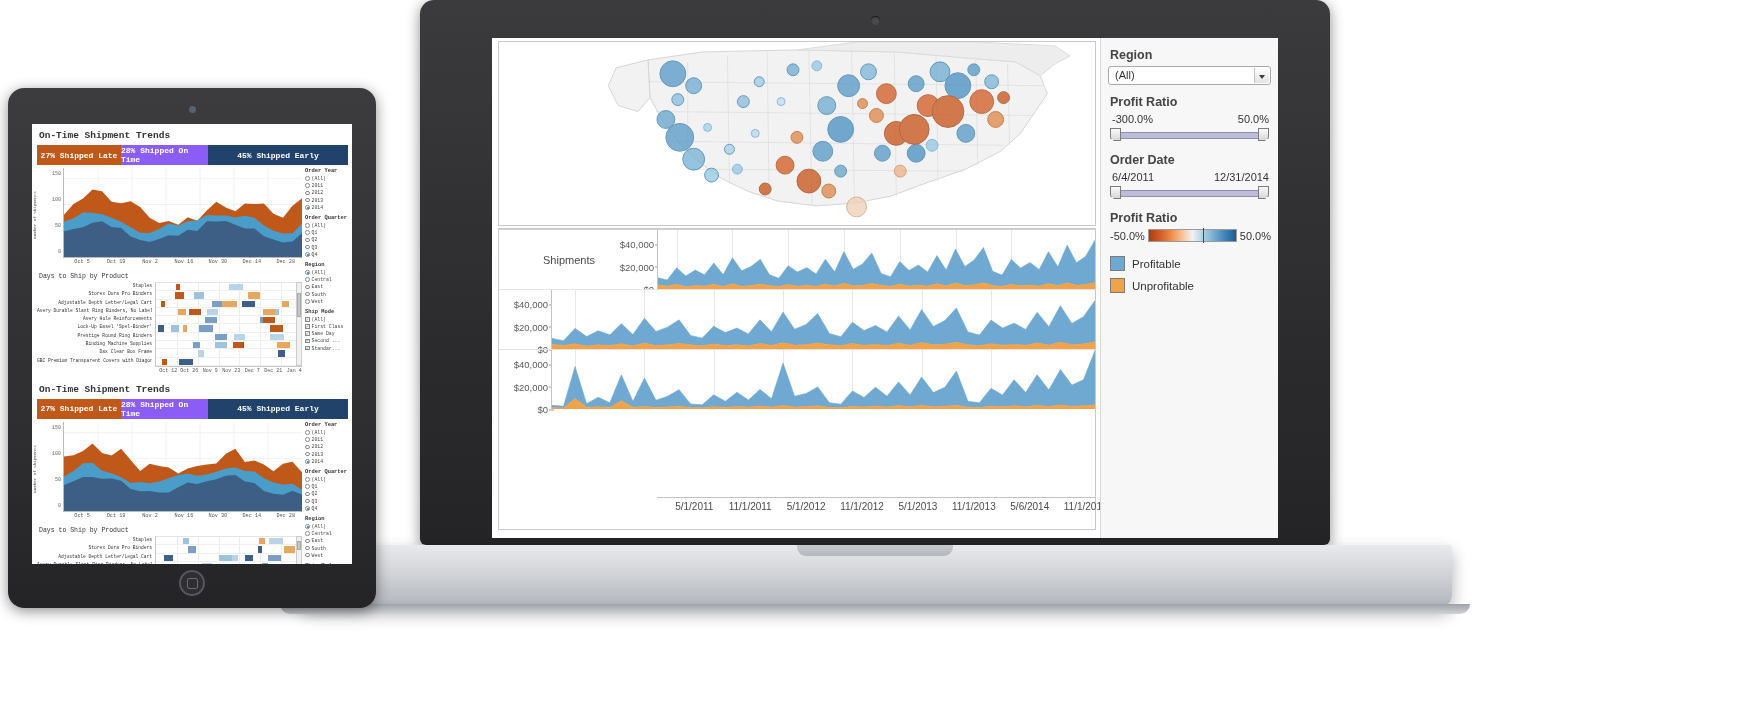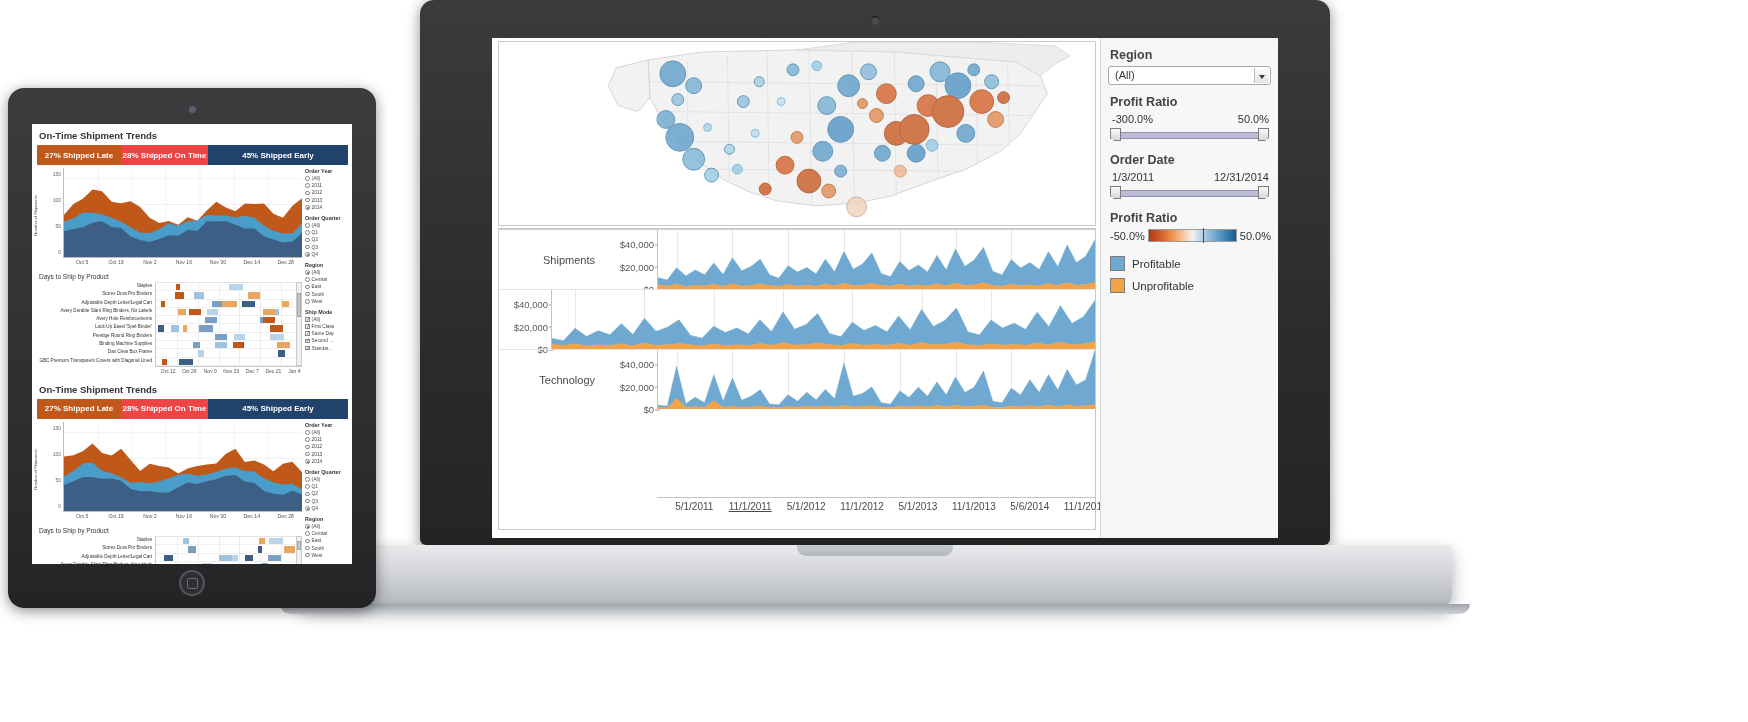--- a/index.html
+++ b/index.html
@@ -27,21 +27,21 @@
     background:linear-gradient(180deg,#e9eaec 0%,#d2d4d8 45%,#b9bcc2 88%, #a7aab0 100%);
     border-radius:3px 3px 12px 12px;
     box-shadow:0 7px 16px rgba(0,0,0,.32);
   }
   .laptop-notch { position:absolute; left:50%; margin-left:-78px; top:0px; width:156px; height:11px;
      background:linear-gradient(180deg,#c6c9ce,#b4b7bd); border-radius:0 0 9px 9px;}
   .laptop-foot { position:absolute; left:-140px; top:604px; width:1190px; height:10px;
      background:linear-gradient(180deg,#9fa2a8,#cfd2d6); border-radius:0 0 16px 16px; }
 
   
-  .tablet { position:absolute; left:8px; top:88px; width:368px; height:520px; }
+  .tablet { position:absolute; left:8px; top:88px; width:368px; height:520px;font-family:Liberation Mono, monospace; }
   .tablet-shell {
     position:absolute; left:0; top:0; width:368px; height:520px;
     background:linear-gradient(180deg,#3c3c3e 0%,#2d2d2f 70%,#242426 100%);
     border-radius:16px;
     box-shadow:0 3px 14px rgba(0,0,0,.45);
   }
   .tablet-cam { position:absolute; left:50%; top:18px; width:7px; height:7px; margin-left:-3px;
      border-radius:50%; background:#5a6270; }
   .tablet-home { position:absolute; left:50%; top:482px; margin-left:-13px; width:26px; height:26px;
      border-radius:50%; border:2px solid #55575c; background:#2f2f31; }
@@ -103,21 +103,21 @@
   .legend-item { display:flex; align-items:center; gap:7px; margin:0 0 7px 2px; font-size:11.5px; color:#333;}
   .swatch { width:15px; height:15px; border:1px solid #7b7b7b; }
 
   
   .tdash { width:320px; background:#fff; }
   .tpanel { position:relative; padding:6px 4px 2px 5px; }
   .tpanel-title { font-size:9.5px; font-weight:bold; color:#333; margin:0 0 4px 2px; }
   .kpi { display:flex; height:20px; font-size:8px; color:#fff; font-weight:bold; margin:0 0 3px 0;}
   .kpi div { display:flex; align-items:center; justify-content:center; }
   .kpi .late { background:#c0581a; flex:0 0 27%; }
-  .kpi .ontime { background:#ef4444; flex:0 0 28%; }
+  .kpi .ontime { background:#8b5cf6; flex:0 0 28%; }
   .kpi .early { background:#21436b; flex:1; }
 
   .tbody { display:flex; }
   .tleft { flex:1; position:relative; }
   .tright { width:46px; flex:none; padding-left:3px; }
 
   .area-chart { position:relative; height:90px; display:flex; }
   .area-axis { width:26px; position:relative; }
   .area-axis .t { position:absolute; right:2px; font-size:5px; color:#666; transform:translateY(-50%);}
   .area-ylabel { position:absolute; left:-2px; top:50%; font-size:4.2px; color:#555; transform:rotate(-90deg) translateX(-50%); transform-origin:left center; white-space:nowrap;}
@@ -277,21 +277,20 @@
                       <div class="vgrid" style="left: 55.3191%;"></div>
                       <div class="vgrid" style="left: 68.0851%;"></div>
                       <div class="vgrid" style="left: 80.8511%;"></div>
                       <svg viewBox="0 0 400 100" preserveAspectRatio="none">
                         <path d="M0.0 82.0 L8.5 86.0 L17.0 65.0 L25.5 79.0 L34.0 69.0 L42.6 76.0 L51.1 57.0 L59.6 75.6 L68.1 48.0 L76.6 70.2 L85.1 63.0 L93.6 50.6 L102.1 77.0 L110.6 81.6 L119.1 61.4 L127.7 72.2 L136.2 64.6 L144.7 74.4 L153.2 50.6 L161.7 70.8 L170.2 37.4 L178.7 66.4 L187.2 58.6 L195.7 39.8 L204.3 73.6 L212.8 79.2 L221.3 54.6 L229.8 68.8 L238.3 60.2 L246.8 71.0 L255.3 44.2 L263.8 67.6 L272.3 33.0 L280.9 62.0 L289.4 51.8 L297.9 30.6 L306.4 71.0 L314.9 76.4 L323.4 51.0 L331.9 64.6 L340.4 56.2 L348.9 66.8 L357.4 37.8 L366.0 62.2 L374.5 26.6 L383.0 56.6 L391.5 45.4 L400.0 17.8 L400.0 87.8 L391.5 91.4 L383.0 92.6 L374.5 88.6 L366.0 93.2 L357.4 89.8 L348.9 93.8 L340.4 92.2 L331.9 93.6 L323.4 91.0 L314.9 94.4 L306.4 93.0 L297.9 88.6 L289.4 91.8 L280.9 93.0 L272.3 89.0 L263.8 93.6 L255.3 90.2 L246.8 94.0 L238.3 92.2 L229.8 93.8 L221.3 90.6 L212.8 94.2 L204.3 92.6 L195.7 89.8 L187.2 92.6 L178.7 93.4 L170.2 89.4 L161.7 93.8 L153.2 90.6 L144.7 94.4 L136.2 92.6 L127.7 94.2 L119.1 91.4 L110.6 94.6 L102.1 93.0 L93.6 90.6 L85.1 93.0 L76.6 94.2 L68.1 90.0 L59.6 94.6 L51.1 91.0 L42.6 94.0 L34.0 93.0 L25.5 95.0 L17.0 91.0 L8.5 94.0 L0.0 92.0 Z" fill="#6fa8d0" stroke="#6fa8d0" stroke-width="0.6"></path>
                         <path d="M0.0 92.0 L8.5 94.0 L17.0 91.0 L25.5 95.0 L34.0 93.0 L42.6 94.0 L51.1 91.0 L59.6 94.6 L68.1 90.0 L76.6 94.2 L85.1 93.0 L93.6 90.6 L102.1 93.0 L110.6 94.6 L119.1 91.4 L127.7 94.2 L136.2 92.6 L144.7 94.4 L153.2 90.6 L161.7 93.8 L170.2 89.4 L178.7 93.4 L187.2 92.6 L195.7 89.8 L204.3 92.6 L212.8 94.2 L221.3 90.6 L229.8 93.8 L238.3 92.2 L246.8 94.0 L255.3 90.2 L263.8 93.6 L272.3 89.0 L280.9 93.0 L289.4 91.8 L297.9 88.6 L306.4 93.0 L314.9 94.4 L323.4 91.0 L331.9 93.6 L340.4 92.2 L348.9 93.8 L357.4 89.8 L366.0 93.2 L374.5 88.6 L383.0 92.6 L391.5 91.4 L400.0 87.8 L400 100 L0 100 Z" fill="#f2a34a" stroke="#f2a34a" stroke-width="0.6"></path>
                       </svg>
                     </div>
                   </div>
                   <div class="cat-row">
-                    <div class="cat-label">Technology</div>
                     <div class="cat-axis">
                       <div class="tick" style="top: 59px;">$0</div>
                       <div class="tick" style="top: 36.6px;">$20,000</div>
                       <div class="tick" style="top: 14.2px;">$40,000</div>
                     </div>
                     <div class="plot">
                       <div class="vgrid" style="left: 4.25532%;"></div>
                       <div class="vgrid" style="left: 17.0213%;"></div>
                       <div class="vgrid" style="left: 29.7872%;"></div>
                       <div class="vgrid" style="left: 42.5532%;"></div>
@@ -300,21 +299,21 @@
                       <div class="vgrid" style="left: 80.8511%;"></div>
                       <svg viewBox="0 0 400 100" preserveAspectRatio="none">
                         <path d="M0.0 93.6 L8.5 95.2 L17.0 28.0 L25.5 91.2 L34.0 80.0 L42.6 89.4 L51.1 42.0 L59.6 87.0 L68.1 47.6 L76.6 85.2 L85.1 78.4 L93.6 67.2 L102.1 91.4 L110.6 93.0 L119.1 76.0 L127.7 87.0 L136.2 71.6 L144.7 84.8 L153.2 66.8 L161.7 82.6 L170.2 22.0 L178.7 78.4 L187.2 73.8 L195.7 62.6 L204.3 89.2 L212.8 91.8 L221.3 69.4 L229.8 80.6 L238.3 63.0 L246.8 78.4 L255.3 54.2 L263.8 76.2 L272.3 45.6 L280.9 72.0 L289.4 63.2 L297.9 35.6 L306.4 87.0 L314.9 89.6 L323.4 65.0 L331.9 76.2 L340.4 50.4 L348.9 72.0 L357.4 41.8 L366.0 67.8 L374.5 33.2 L383.0 59.4 L391.5 50.6 L400.0 0.8 L400.0 92.8 L391.5 94.6 L383.0 95.4 L374.5 93.2 L366.0 95.8 L357.4 93.8 L348.9 96.0 L340.4 94.4 L331.9 96.2 L323.4 95.0 L314.9 97.6 L306.4 97.0 L297.9 93.6 L289.4 95.2 L280.9 96.0 L272.3 93.6 L263.8 96.2 L255.3 94.2 L246.8 96.4 L238.3 95.0 L229.8 96.6 L221.3 95.4 L212.8 97.8 L204.3 97.2 L195.7 94.6 L187.2 95.8 L178.7 96.4 L170.2 94.0 L161.7 96.6 L153.2 94.8 L144.7 96.8 L136.2 95.6 L127.7 97.0 L119.1 96.0 L110.6 98.0 L102.1 97.4 L93.6 95.2 L85.1 96.4 L76.6 97.2 L68.1 95.6 L59.6 97.0 L51.1 86.0 L42.6 97.4 L34.0 96.0 L25.5 97.2 L17.0 82.0 L8.5 98.2 L0.0 97.6 Z" fill="#6fa8d0" stroke="#6fa8d0" stroke-width="0.6"></path>
                         <path d="M0.0 97.6 L8.5 98.2 L17.0 82.0 L25.5 97.2 L34.0 96.0 L42.6 97.4 L51.1 86.0 L59.6 97.0 L68.1 95.6 L76.6 97.2 L85.1 96.4 L93.6 95.2 L102.1 97.4 L110.6 98.0 L119.1 96.0 L127.7 97.0 L136.2 95.6 L144.7 96.8 L153.2 94.8 L161.7 96.6 L170.2 94.0 L178.7 96.4 L187.2 95.8 L195.7 94.6 L204.3 97.2 L212.8 97.8 L221.3 95.4 L229.8 96.6 L238.3 95.0 L246.8 96.4 L255.3 94.2 L263.8 96.2 L272.3 93.6 L280.9 96.0 L289.4 95.2 L297.9 93.6 L306.4 97.0 L314.9 97.6 L323.4 95.0 L331.9 96.2 L340.4 94.4 L348.9 96.0 L357.4 93.8 L366.0 95.8 L374.5 93.2 L383.0 95.4 L391.5 94.6 L400.0 92.8 L400 100 L0 100 Z" fill="#f2a34a" stroke="#f2a34a" stroke-width="0.6"></path>
                       </svg>
                     </div>
                   </div>
                 </div>
               <div class="xaxis" id="x-axis">
                   <span class="xlab" style="left: 8.51064%;">5/1/2011</span>
-                  <span class="xlab" style="left: 21.2766%; text-decoration: underline;">11/1/2011</span>
+                  <span class="xlab" style="left: 21.2766%;">11/1/2011</span>
                   <span class="xlab" style="left: 34.0426%;">5/1/2012</span>
                   <span class="xlab" style="left: 46.8085%;">11/1/2012</span>
                   <span class="xlab" style="left: 59.5745%;">5/1/2013</span>
                   <span class="xlab" style="left: 72.3404%;">11/1/2013</span>
                   <span class="xlab" style="left: 85.1064%;">5/6/2014</span>
                   <span class="xlab" style="left: 97.8723%;">11/1/2014</span>
                 </div>
             </div>
           </div>
 
@@ -332,21 +331,21 @@
               <span>50.0%</span>
             </div>
             <div class="slider">
               <div class="slider-track"></div>
               <div class="handle left"></div>
               <div class="handle right"></div>
             </div>
 
             <div class="f-title">Order Date</div>
             <div class="f-range">
-              <span>1/3/2011</span>
+              <span>6/4/2011</span>
               <span>12/31/2014</span>
             </div>
             <div class="slider">
               <div class="slider-track"></div>
               <div class="handle left"></div>
               <div class="handle right"></div>
             </div>
 
             <div class="f-title">Profit Ratio</div>
             <div class="legend-grad">

